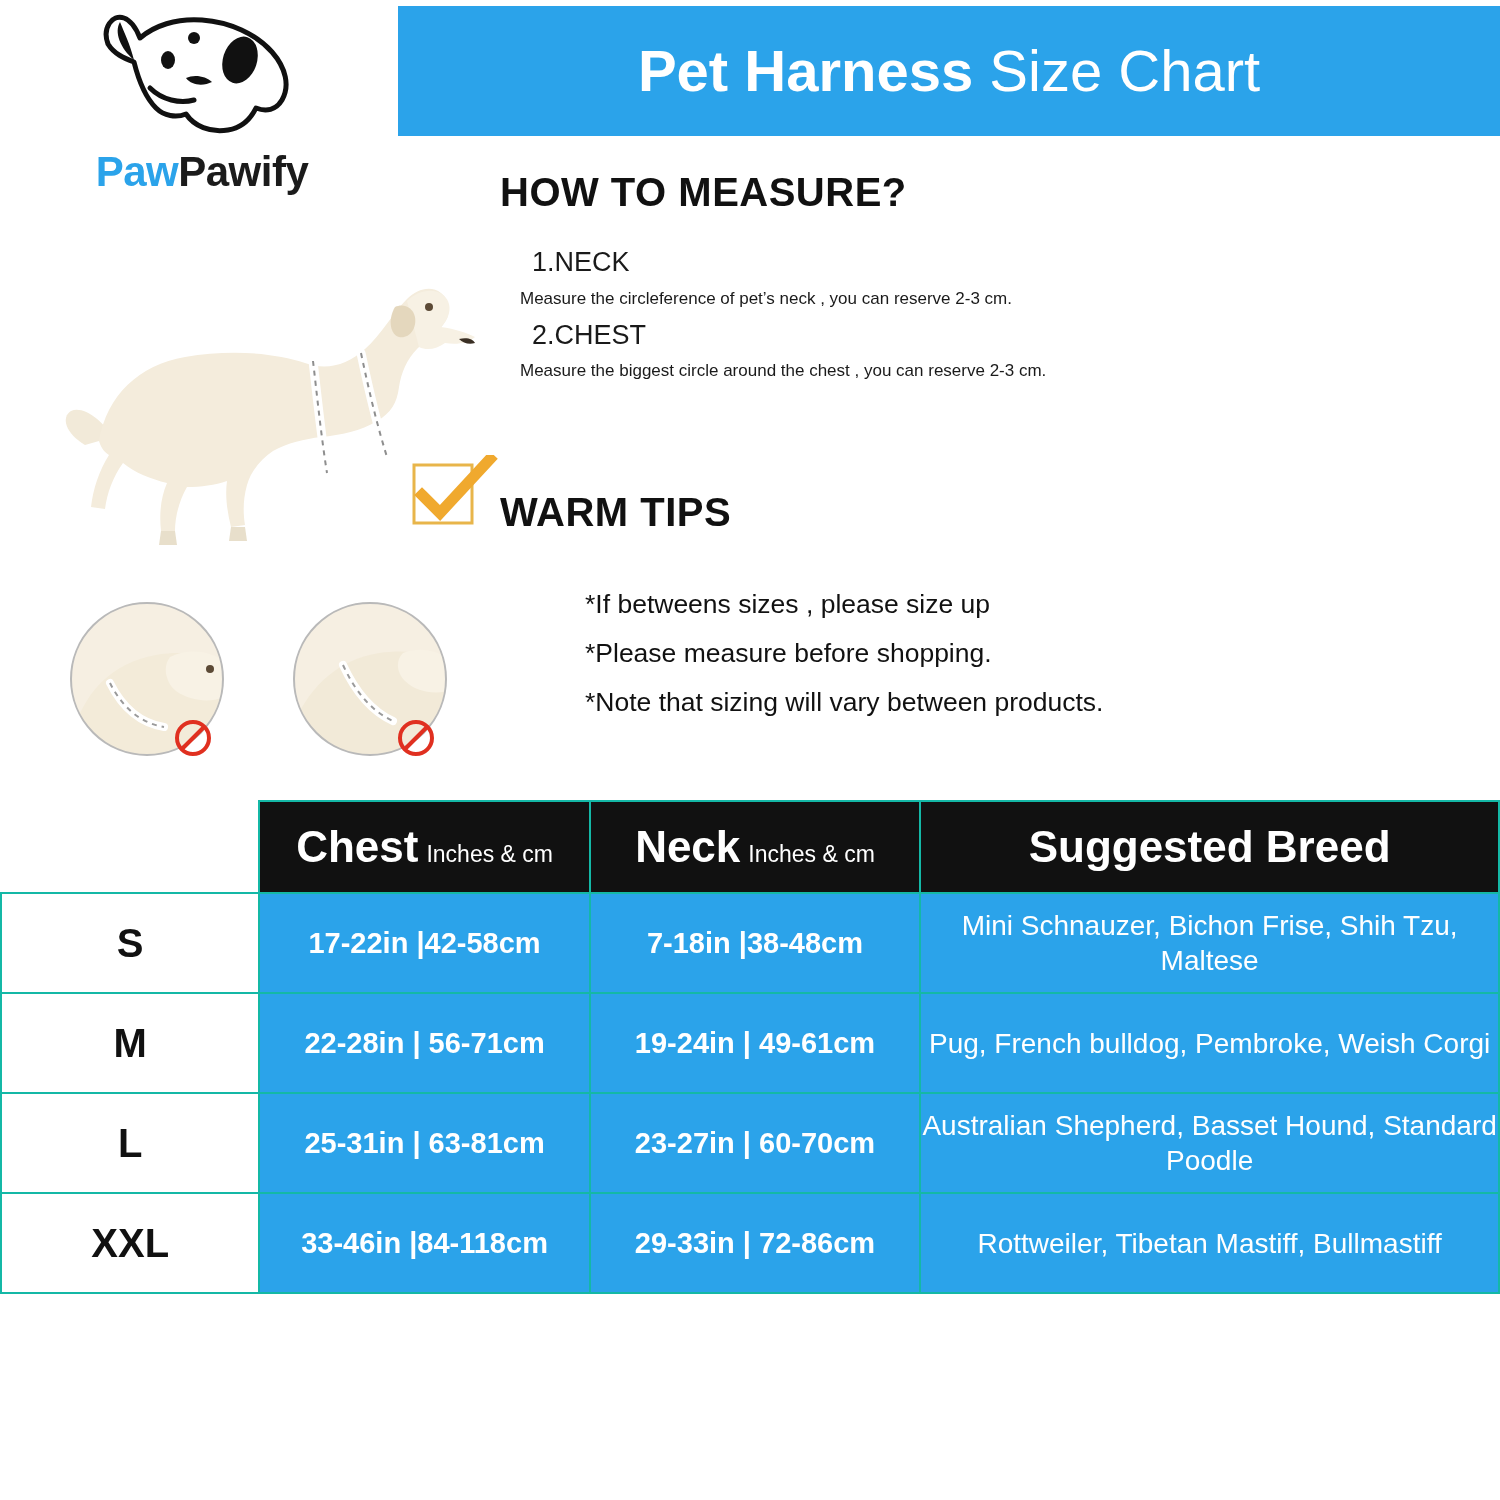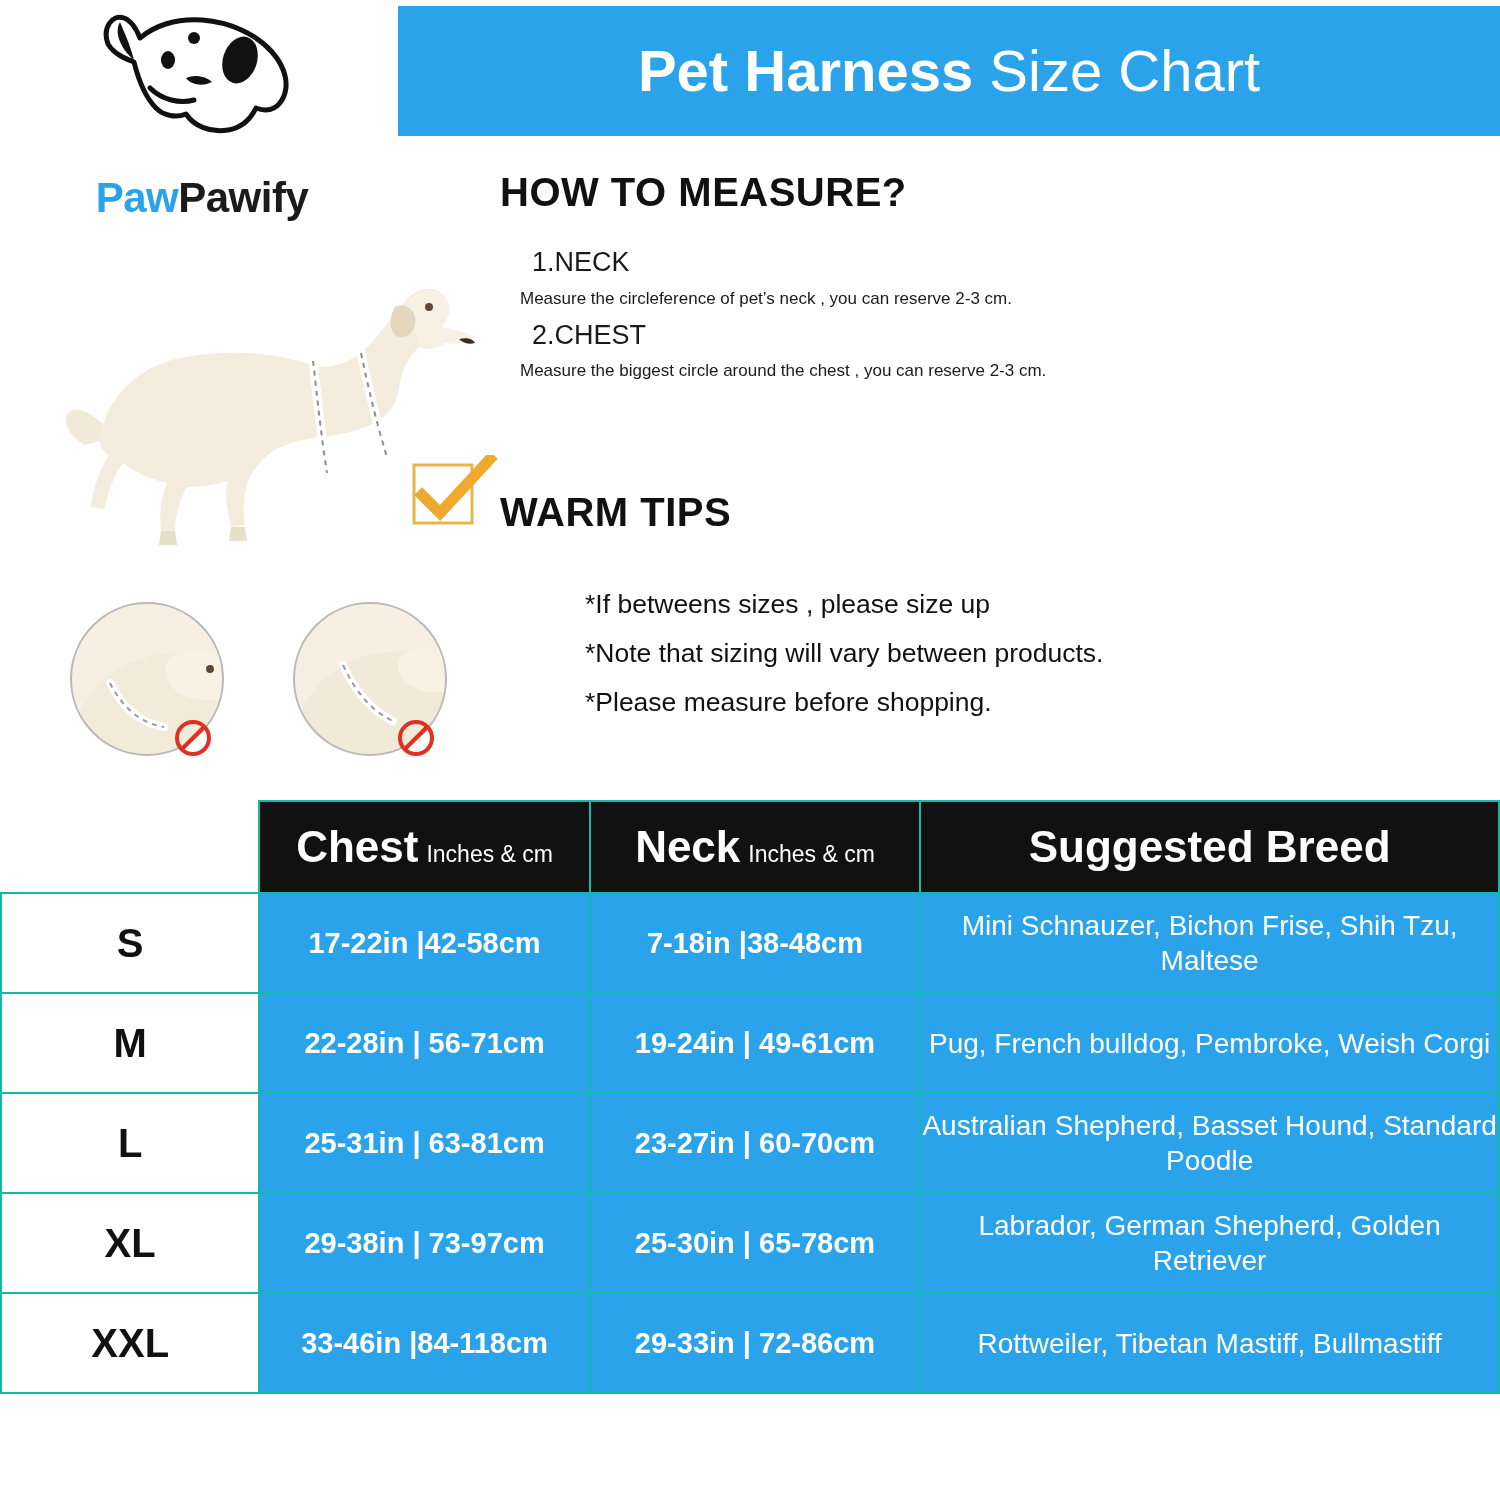--- a/index.html
+++ b/index.html
@@ -60,21 +60,20 @@
   }
   .logo-text {
     position: absolute;
     left: 12px; top: 140px;
     width: 360px;
     text-align: center;
     font-size: 42px;
     font-weight: bold;
     letter-spacing: -0.5px;
     white-space: nowrap;
-    margin-top: 26px;
   }
   .logo-text .paw1 { color: #2ba3ea; }
   .logo-text .paw2 { color: #1b1b1b; }
 
   
   .measure-head {
     position: absolute;
     left: 500px; top: 170px;
     width: 1000px;
     text-align: left;
@@ -252,22 +251,22 @@
 <div class="measure-body">
   <div class="step-title">1.NECK</div>
   <div class="step-text">Measure the circleference of pet’s neck , you can reserve 2-3 cm.</div>
   <div class="step-title">2.CHEST</div>
   <div class="step-text">Measure the biggest circle around the chest , you can reserve 2-3 cm.</div>
 </div>
 
 <div class="tips-head">WARM TIPS</div>
 <div class="tips-body">
   <div>*If betweens sizes , please size up</div>
+  <div>*Please measure before shopping.</div>
   <div>*Note that sizing will vary between products.</div>
-  <div>*Please measure before shopping.</div>
 </div>
 
 <div class="photo-main">
   <svg class="photo-svg" width="450" height="340" viewBox="0 0 450 340">
 
     <path d="M30 200 C10 188 6 172 16 166 C28 160 48 176 58 192 Z" fill="#f2ead9"></path>
 
     <path d="M44 196 C52 150 84 120 130 112 C176 104 220 108 250 118
              C272 126 292 120 310 104 C326 90 338 68 352 54
              C362 44 376 40 386 48 C396 56 396 70 388 80
@@ -384,25 +383,19 @@
       <td class="cell-blue">19-24in | 49-61cm</td>
       <td class="cell-breed">Pug,  French bulldog,  Pembroke,  Weish Corgi</td>
     </tr>
     <tr>
       <td class="cell-size">L</td>
       <td class="cell-blue">25-31in | 63-81cm</td>
       <td class="cell-blue">23-27in | 60-70cm</td>
       <td class="cell-breed">Australian Shepherd,  Basset Hound,  Standard Poodle</td>
     </tr>
     <tr>
-      <td class="cell-size">XL</td>
-      <td class="cell-blue">29-38in | 73-97cm</td>
-      <td class="cell-blue">25-30in | 65-78cm</td>
-      <td class="cell-breed">Labrador,  German Shepherd,  Golden Retriever</td>
-    </tr>
-    <tr>
       <td class="cell-size">XXL</td>
       <td class="cell-blue">33-46in |84-118cm</td>
       <td class="cell-blue">29-33in | 72-86cm</td>
       <td class="cell-breed">Rottweiler,  Tibetan Mastiff,  Bullmastiff</td>
     </tr>
   </tbody>
 </table>
 
 </body></html>

